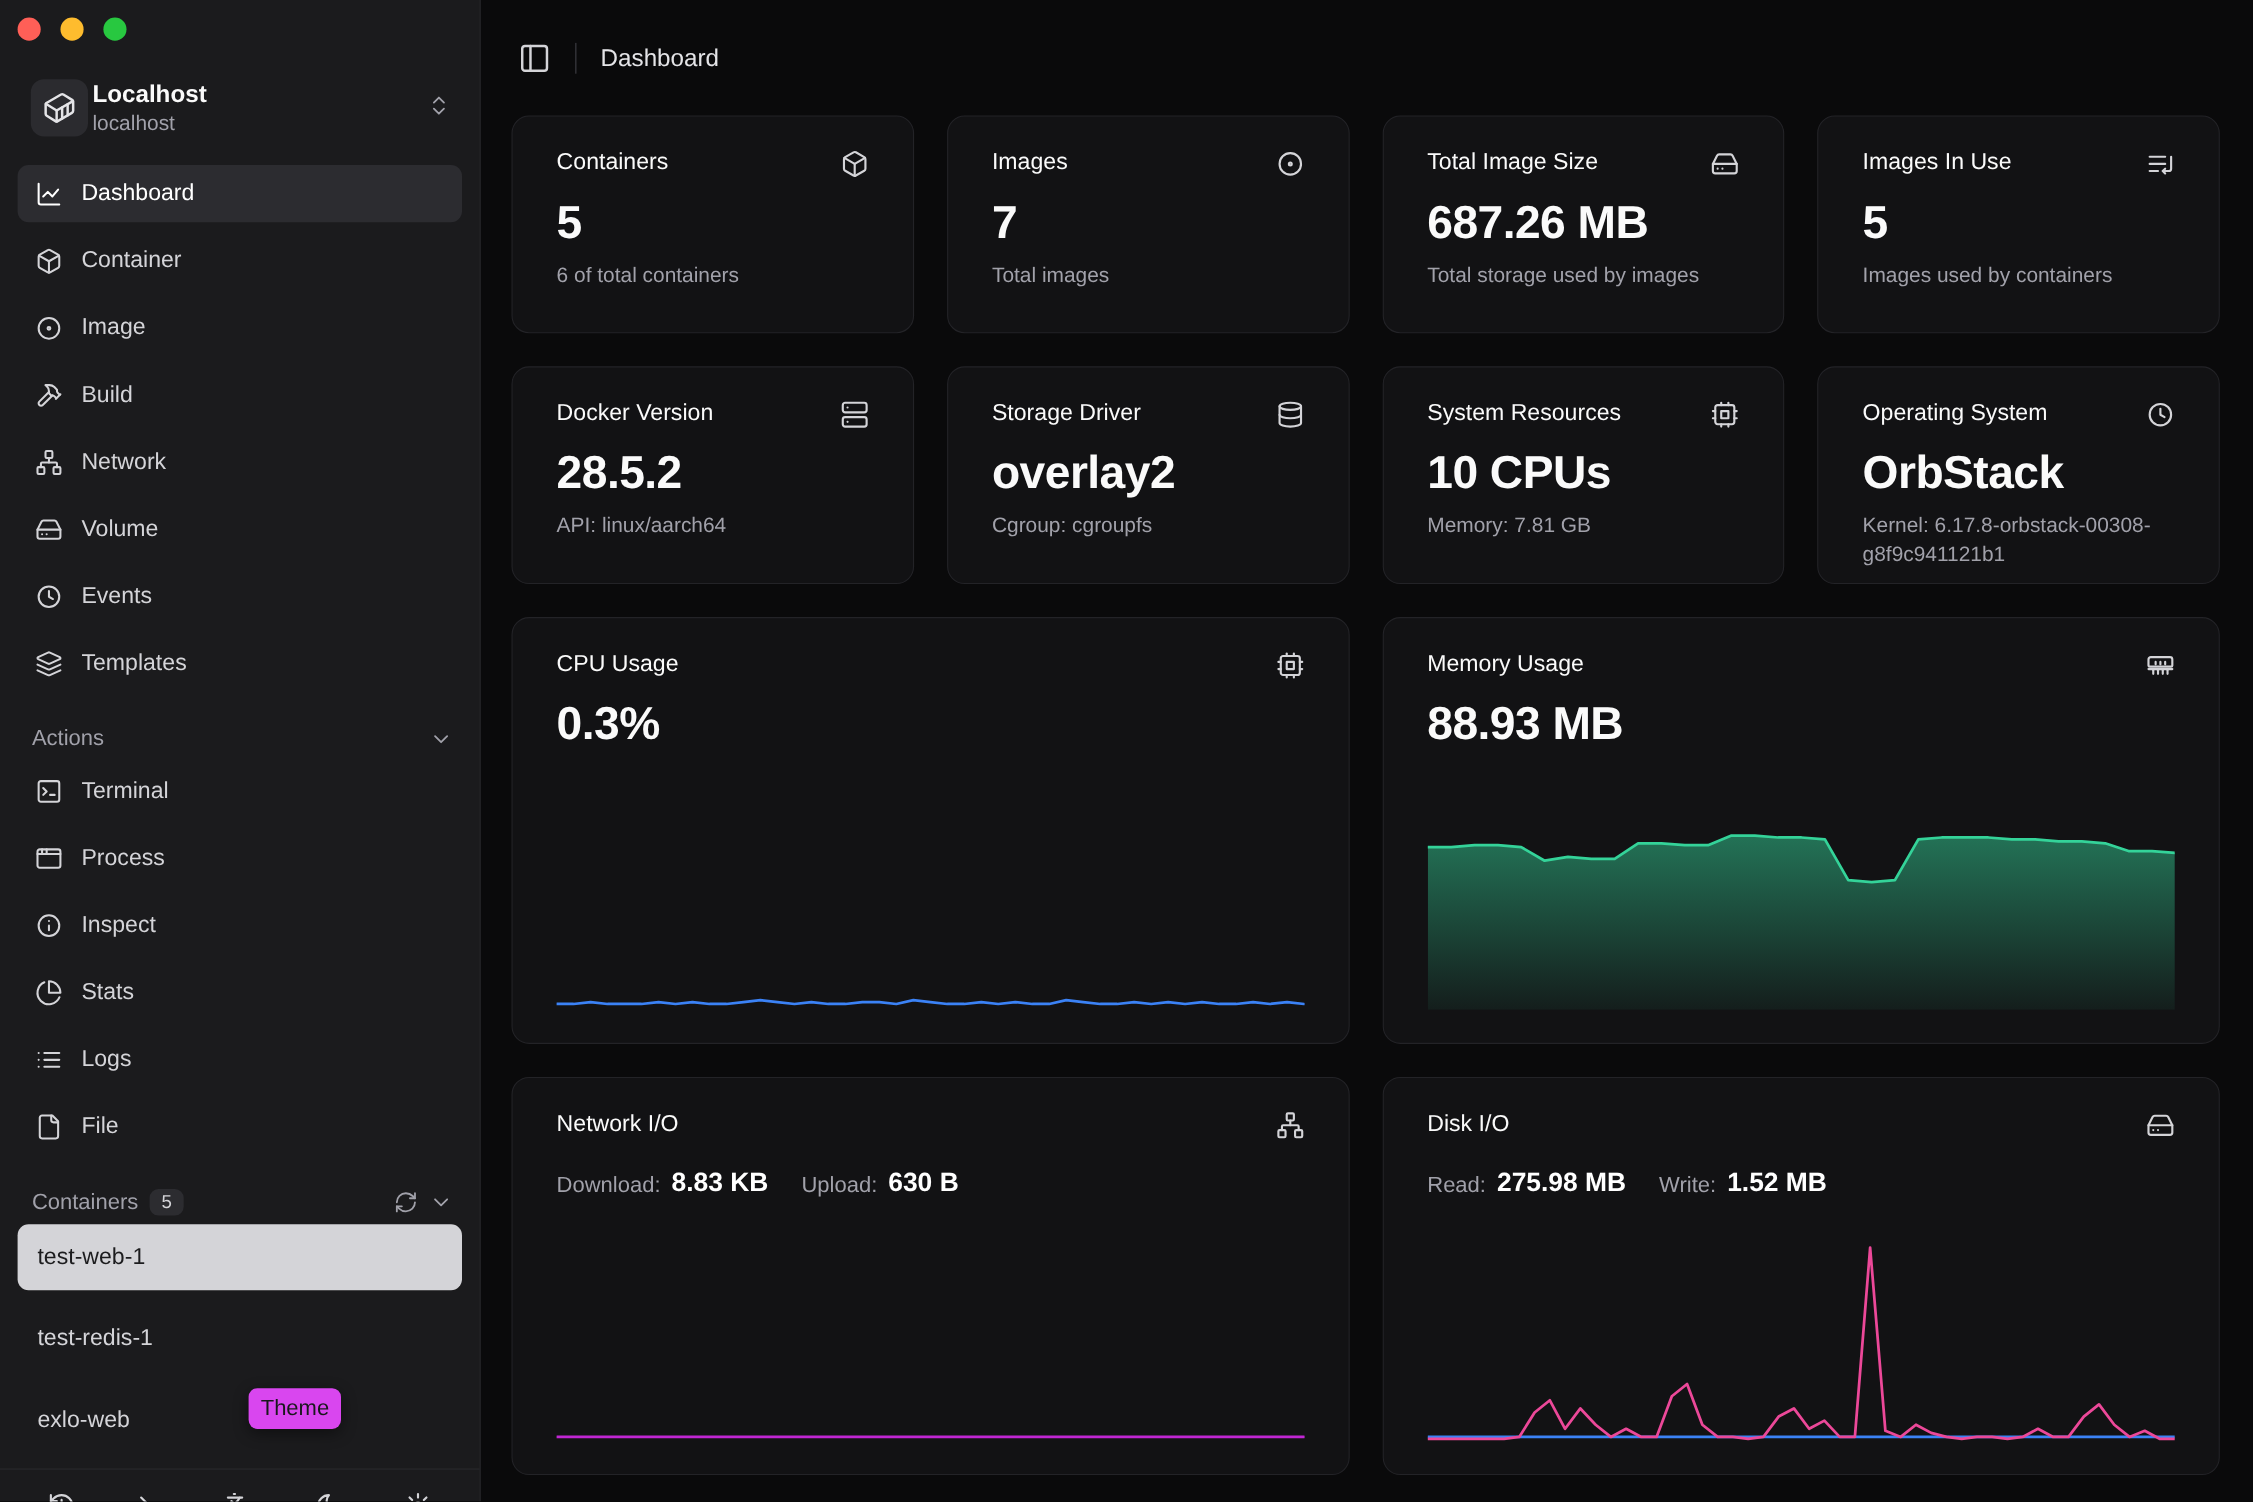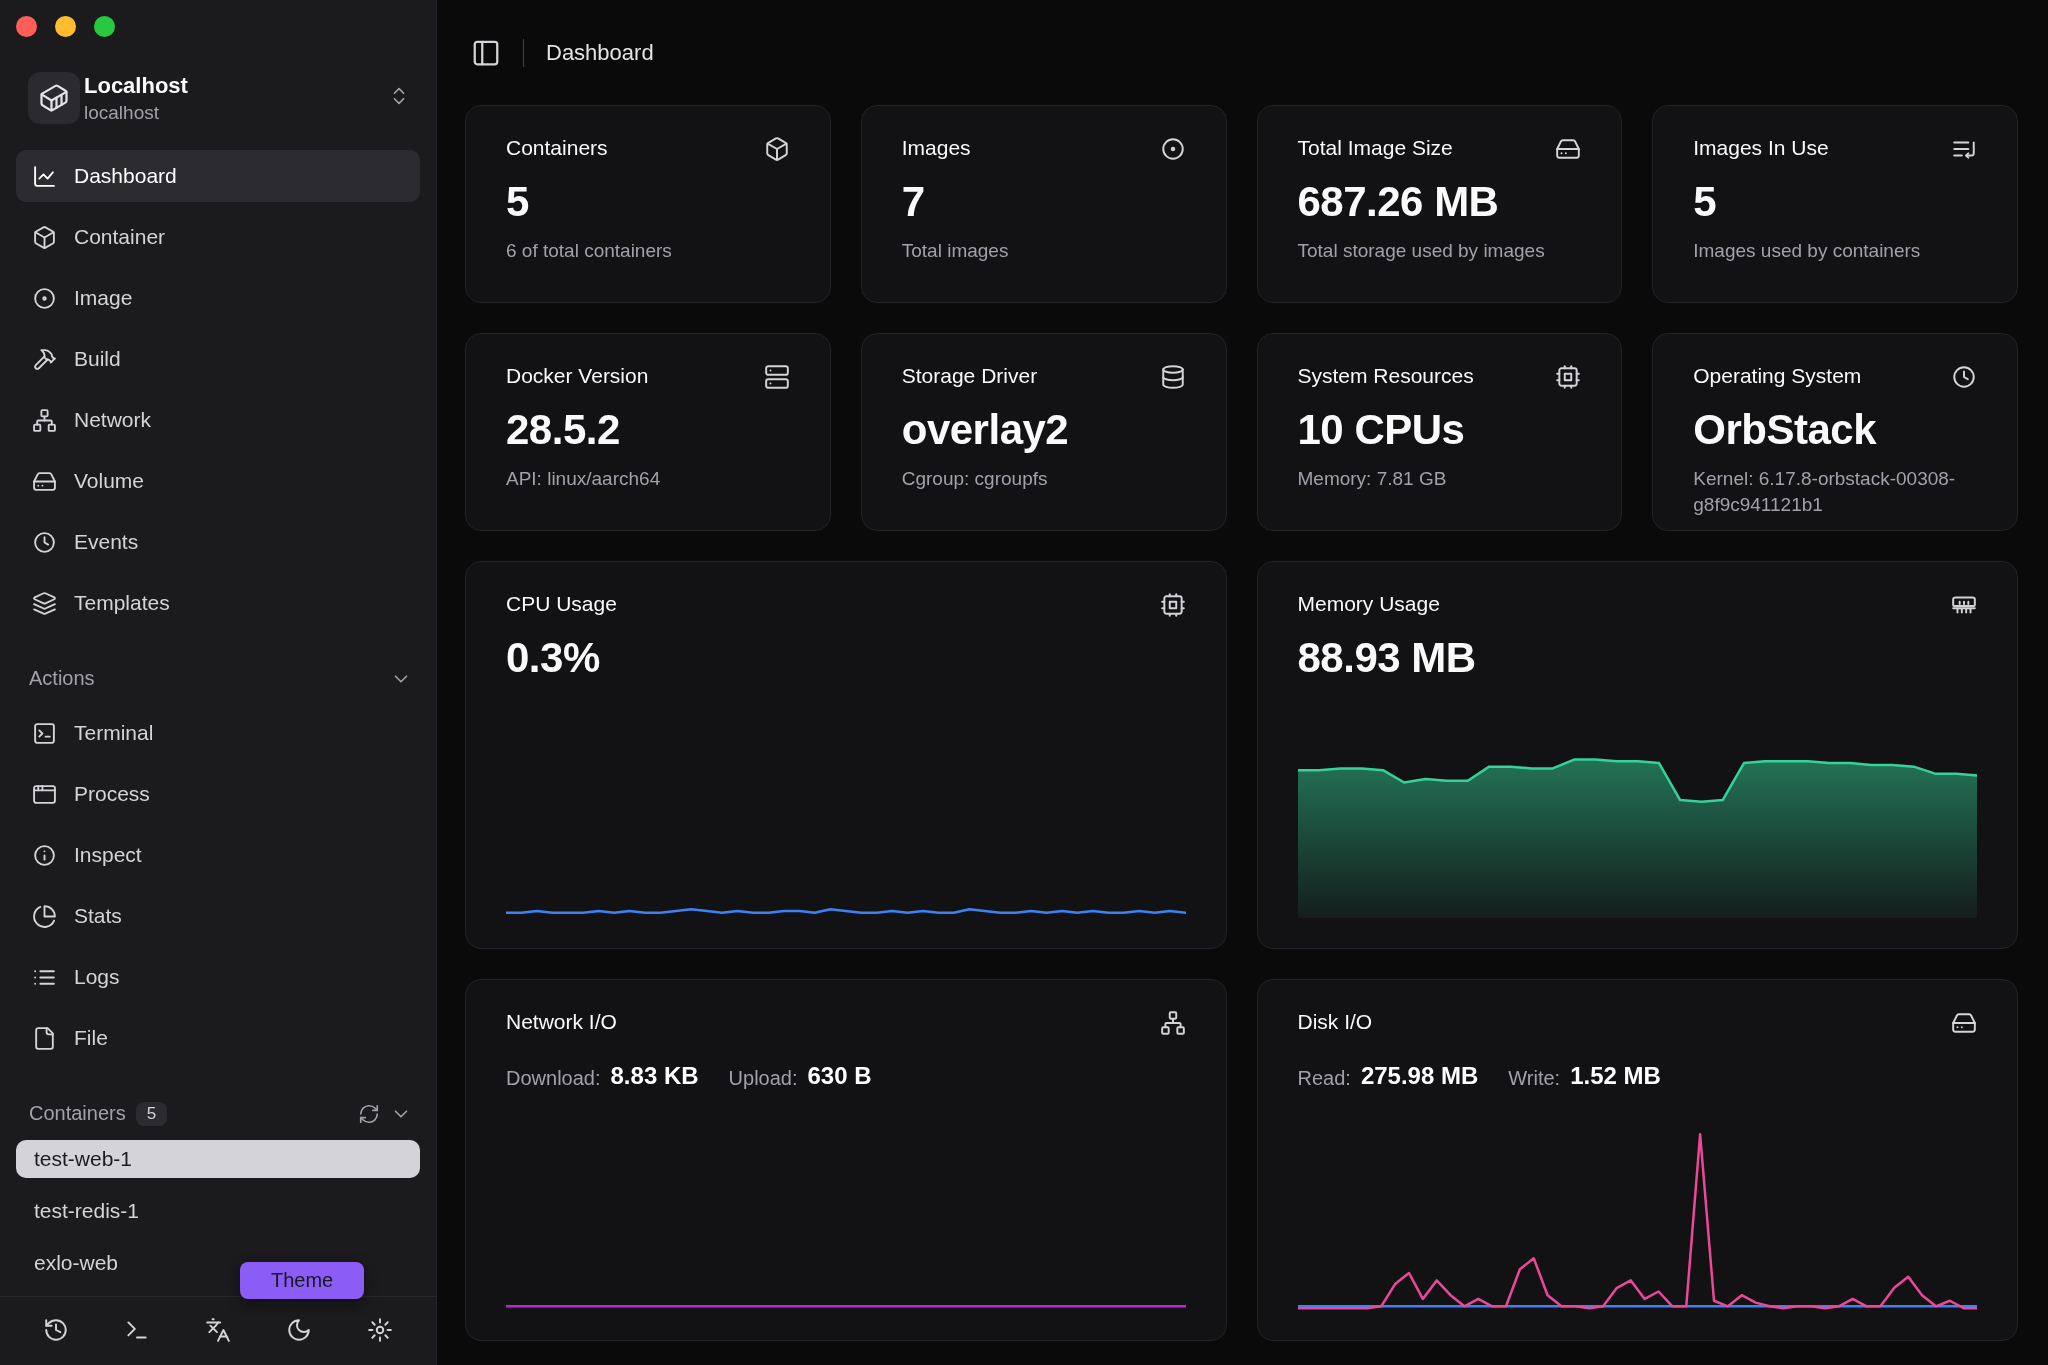--- a/index.html
+++ b/index.html
@@ -27,26 +27,26 @@
     border-radius:10px; font-size:21px; color:#d4d4d8; cursor:pointer; margin-bottom:9px; }
   .nav-item.active { background:#2c2c30; color:#ffffff; }
 
   .sec-head { display:flex; align-items:center; gap:10px; height:44px; margin-top:22px;
     padding:0 24px 0 29px; color:#a1a1aa; font-size:20px; }
   .sec-head .ml { margin-left:auto; }
   .badge { background:#2c2c30; color:#d4d4d8; font-size:17px; padding:2px 11px; border-radius:8px; }
   .sec-icon-btn { color:#a1a1aa; cursor:pointer; display:flex; }
 
   .conts { margin-top:8px; }
-  .cont-item { display:flex; align-items:center; height:38px; padding:0 18px; border-radius:10px;
+  .cont-item { display:flex; align-items:center; height:60px; padding:0 18px; border-radius:10px;
     font-size:21px; color:#d4d4d8; cursor:pointer; margin-bottom:14px; }
   .cont-item.selected { background:#d4d4d8; color:#1c1c1e; font-weight:500; }
 
-  .tooltip { position:absolute; left:240px; top:1262px; z-index:5; background:#8b5cf6; color:#18181b;
-    font-size:20px; padding:7px 31px; border-radius:8px; box-shadow:0 4px 14px rgba(0,0,0,.45); }
+  .tooltip { position:absolute; left:226px; top:1262px; z-index:5; background:#d946ef; color:#18181b;
+    font-size:20px; padding:7px 11px; border-radius:8px; box-shadow:0 4px 14px rgba(0,0,0,.45); }
 
   .bottom-bar { margin-top:auto; display:flex; justify-content:center; gap:55px;
     padding:20px 0 22px; border-top:1px solid #2a2a2d; color:#d4d4d8; }
   .bottom-bar .tool { cursor:pointer; display:flex; }
 
   
   .ic { stroke:currentColor; fill:none; stroke-width:1.8; stroke-linecap:round; stroke-linejoin:round; }
   .ic-nav { width:25px; height:25px; flex:0 0 auto; }
   .ic-sm { width:22px; height:22px; }
   .ic-host { width:30px; height:30px; }

